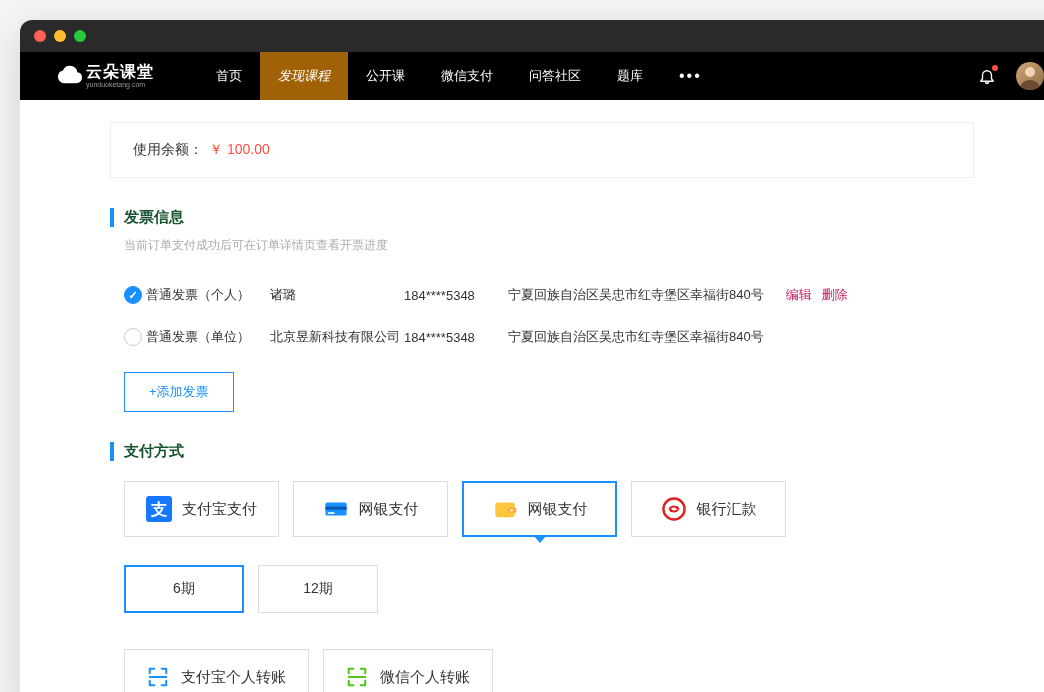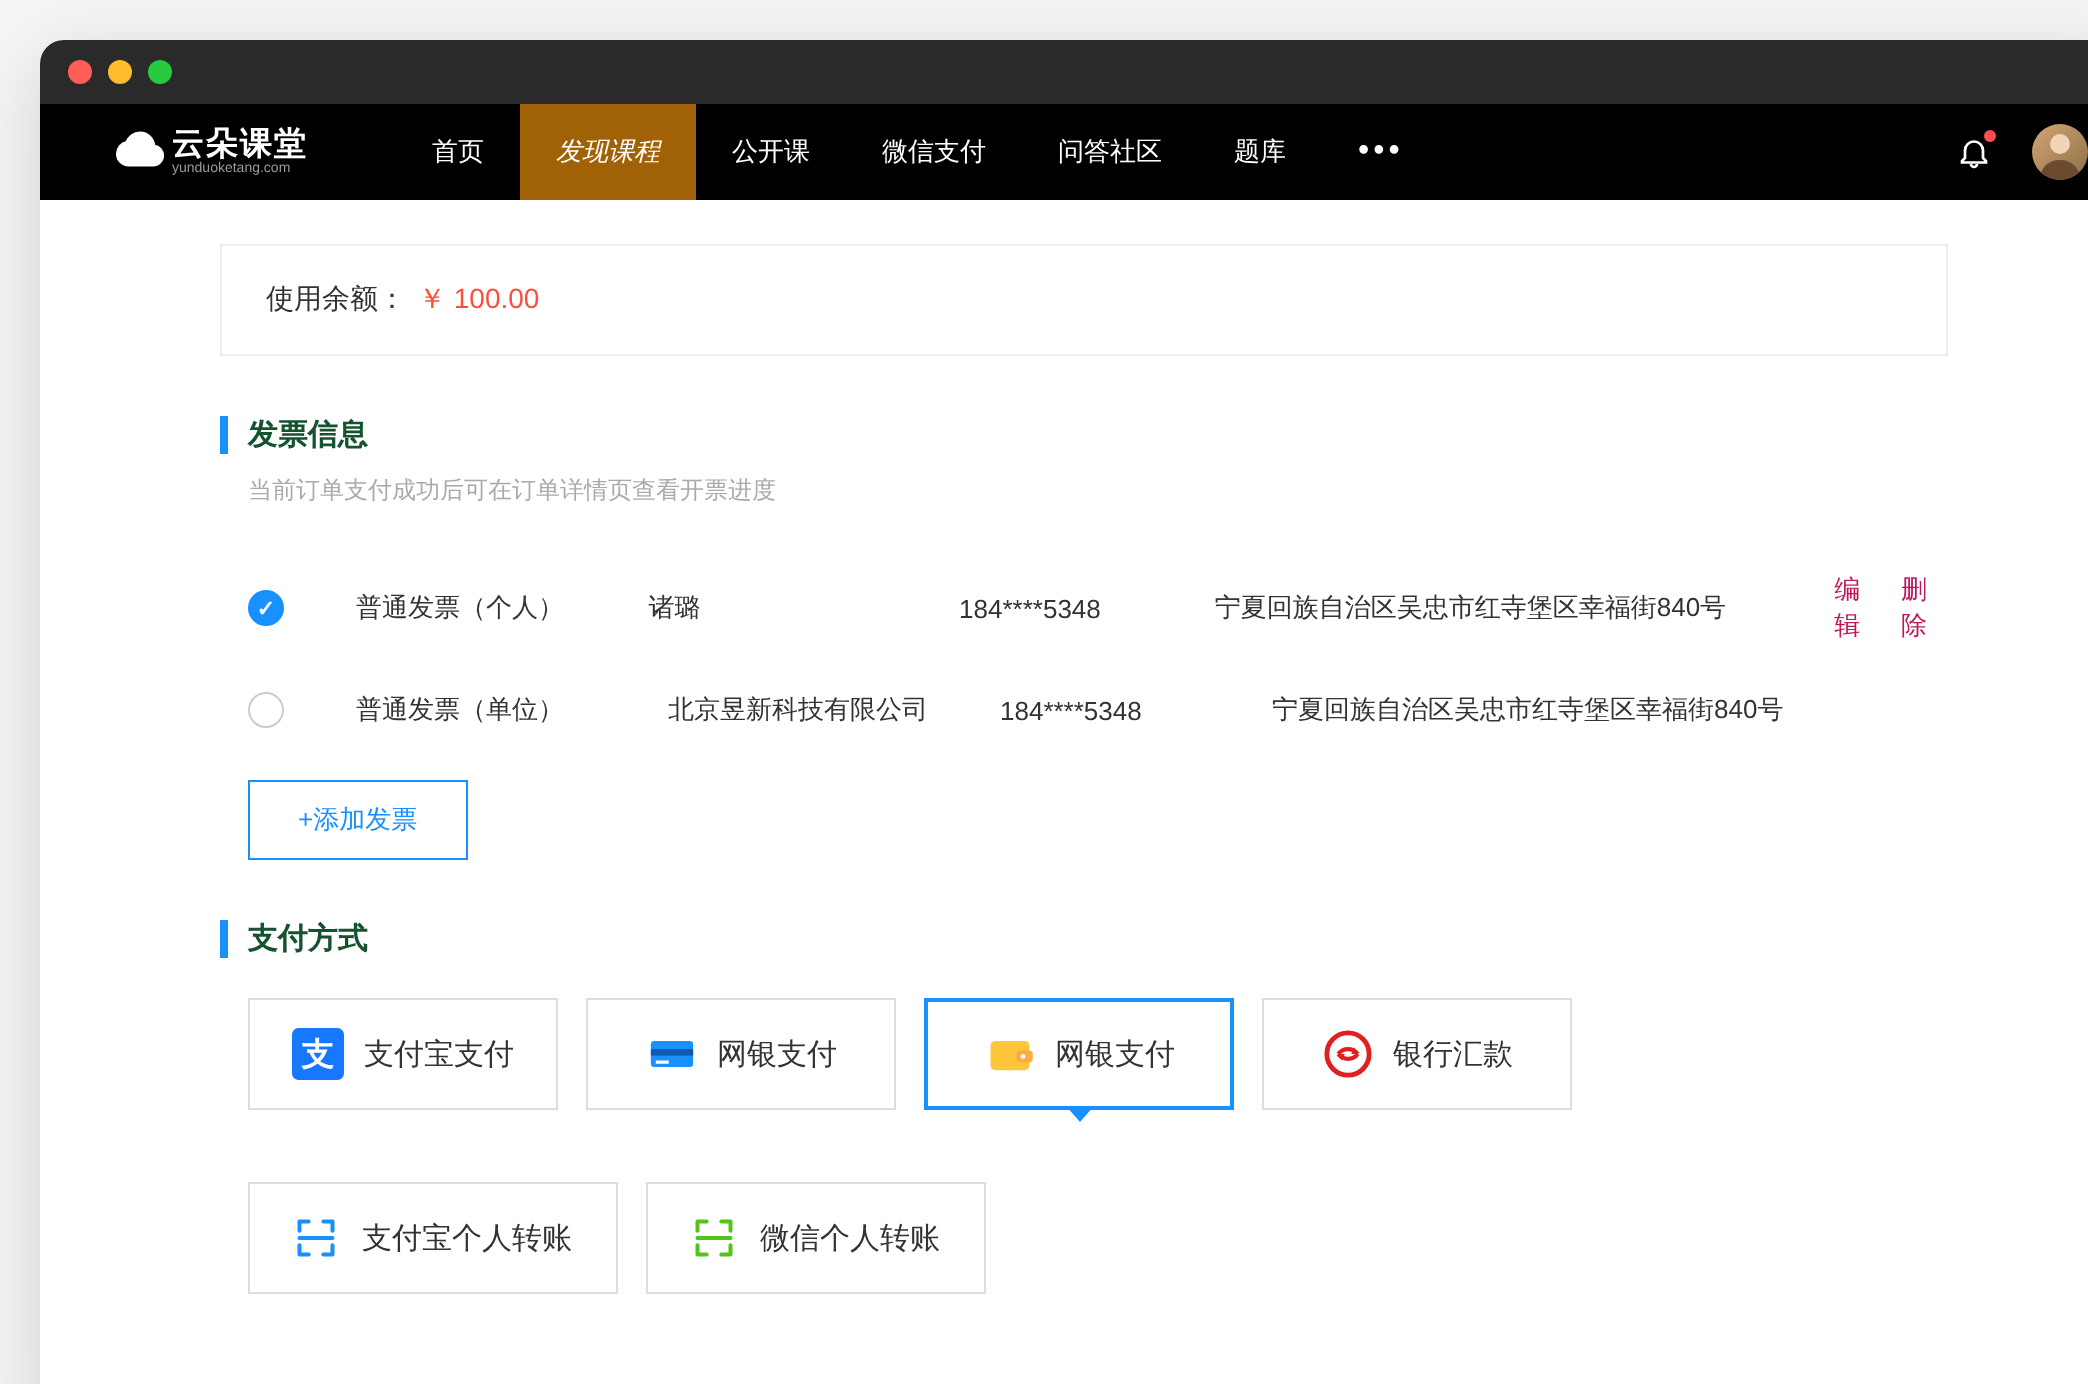--- a/index.html
+++ b/index.html
@@ -23,21 +23,21 @@
 .bell { width: 18px; height: 18px; position: relative; cursor: pointer; }
 .bell-dot { position: absolute; top: -2px; right: -2px; width: 6px; height: 6px; background: #ff4d4f; border-radius: 50%; }
 .avatar { width: 28px; height: 28px; border-radius: 50%; background: linear-gradient(135deg, #d4a574, #8b6f47); cursor: pointer; overflow: hidden; }
 .content { flex: 1; background: #fff; padding: 0 90px 30px 90px; overflow-y: auto; }
 .balance-box { border: 1px solid #eee; padding: 18px 22px; margin-top: 22px; font-size: 14px; color: #333; display: flex; align-items: center; }
 .balance-box .amt { color: #ff4d3a; font-weight: 500; margin-left: 6px; }
 .section { margin-top: 30px; }
 .section-title { font-size: 15px; font-weight: 700; color: #14532d; border-left: 4px solid #1890ff; padding-left: 10px; }
 .section-hint { font-size: 12px; color: #aaa; margin-top: 10px; padding-left: 14px; }
 .invoice-list { margin-top: 20px; padding-left: 14px; }
-.invoice-row { display: flex; align-items: center; font-size: 13px; color: #333; padding: 12px 0; gap: 36px; }
+.invoice-row { display: flex; align-items: center; font-size: 13px; color: #333; padding: 12px 0; gap: 4px; }
 .radio { width: 18px; height: 18px; border-radius: 50%; border: 1px solid #ccc; flex-shrink: 0; display: flex; align-items: center; justify-content: center; cursor: pointer; }
 .radio.checked { background: #1890ff; border-color: #1890ff; }
 .radio.checked::after { content: "✓"; color: #fff; font-size: 11px; font-weight: bold; }
 .inv-type { width: 120px; }
 .inv-name { width: 130px; }
 .inv-phone { width: 100px; }
 .inv-addr { flex: 0 0 auto; }
 .inv-actions { margin-left: 18px; color: #be185d; display: flex; gap: 10px; }
 .inv-actions span { cursor: pointer; }
 .add-invoice { margin-top: 14px; margin-left: 14px; display: inline-block; border: 1px solid #1890ff; color: #1890ff; font-size: 13px; padding: 10px 24px; cursor: pointer; }
@@ -159,20 +159,24 @@
           </div>
           <div class="pay-card">
             <svg class="pay-icon" viewBox="0 0 32 32">
               <circle cx="16" cy="16" r="13" fill="none" stroke="#e02020" stroke-width="3"></circle>
               <path d="M10 16c3-4 9-4 12 0M22 16c-3 4-9 4-12 0" stroke="#e02020" stroke-width="2.5" fill="none"></path>
               <path d="M20 12l2 4-4 0z M12 20l-2-4 4 0z" fill="#e02020"></path>
             </svg>
             <span>银行汇款</span>
           </div>
         </div>
+      <div class="period-row" id="period-row">
+          <div class="period-card selected">6期</div>
+          <div class="period-card">12期</div>
+        </div>
       <div class="transfer-row" id="transfer-row">
           <div class="transfer-card">
             <svg class="scan-icon" viewBox="0 0 24 24">
               <path d="M3 3h5M3 3v5M21 3h-5M21 3v5M3 21h5M3 21v-5M21 21h-5M21 21v-5M3 12h18" stroke="#1890ff" stroke-width="2.2" fill="none" stroke-linecap="round"></path>
             </svg>
             <span>支付宝个人转账</span>
           </div>
           <div class="transfer-card">
             <svg class="scan-icon" viewBox="0 0 24 24">
               <path d="M3 3h5M3 3v5M21 3h-5M21 3v5M3 21h5M3 21v-5M21 21h-5M21 21v-5M3 12h18" stroke="#52c41a" stroke-width="2.2" fill="none" stroke-linecap="round"></path>

